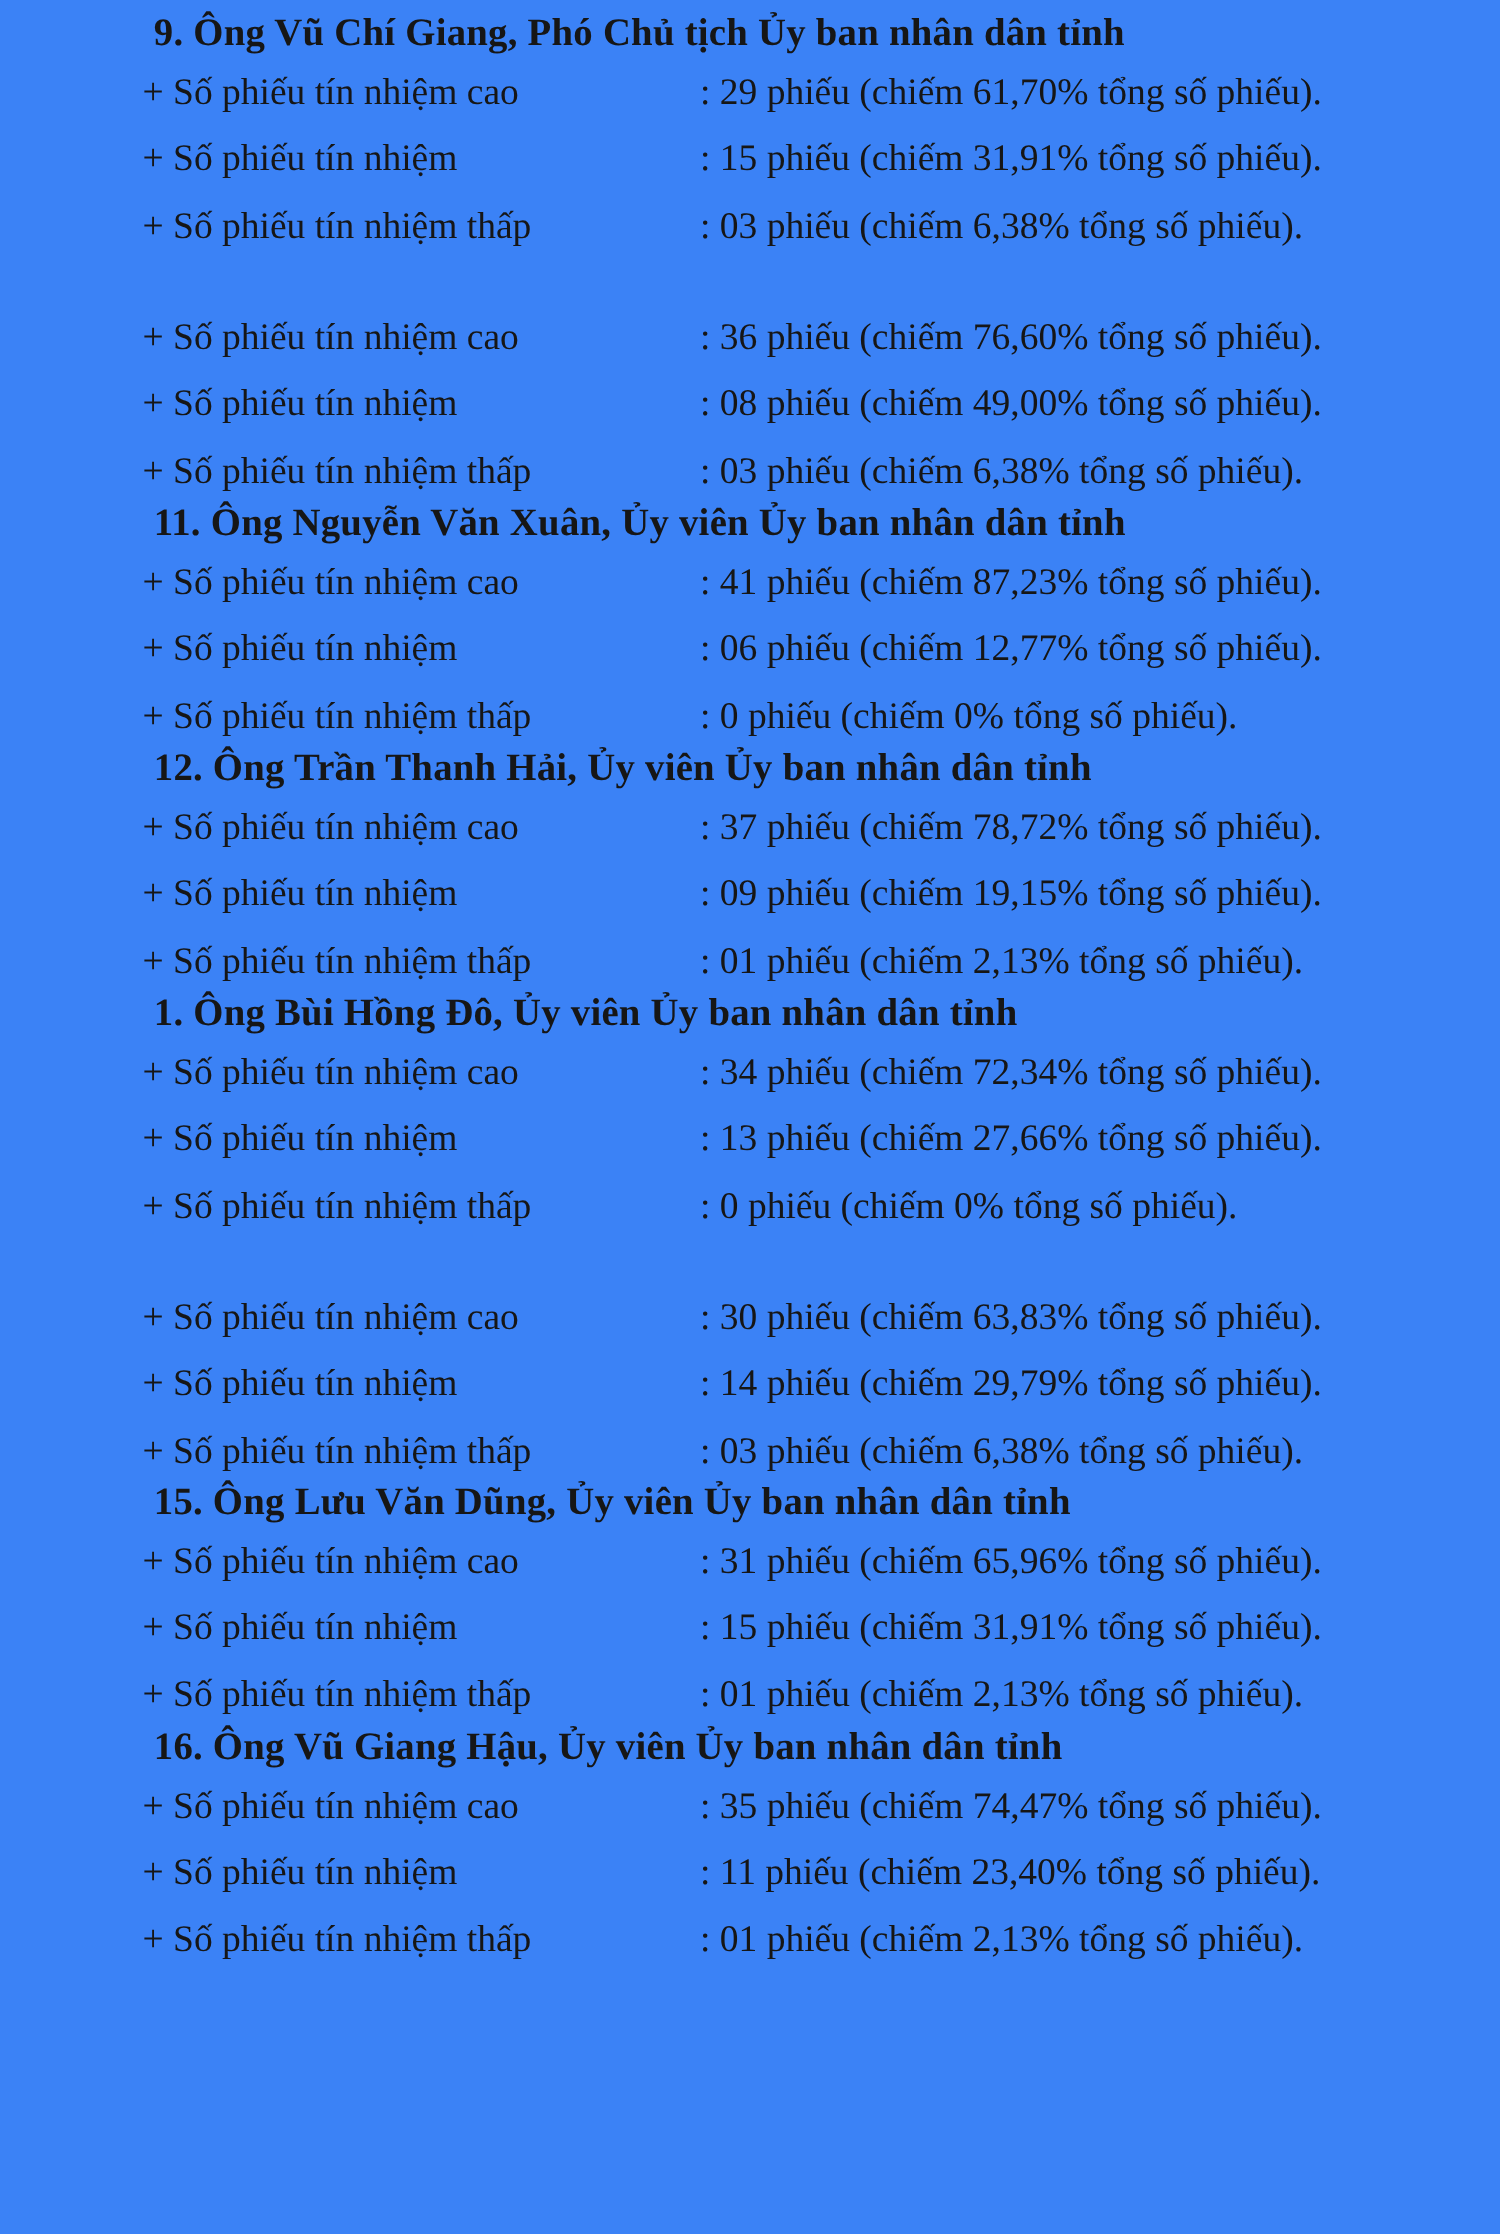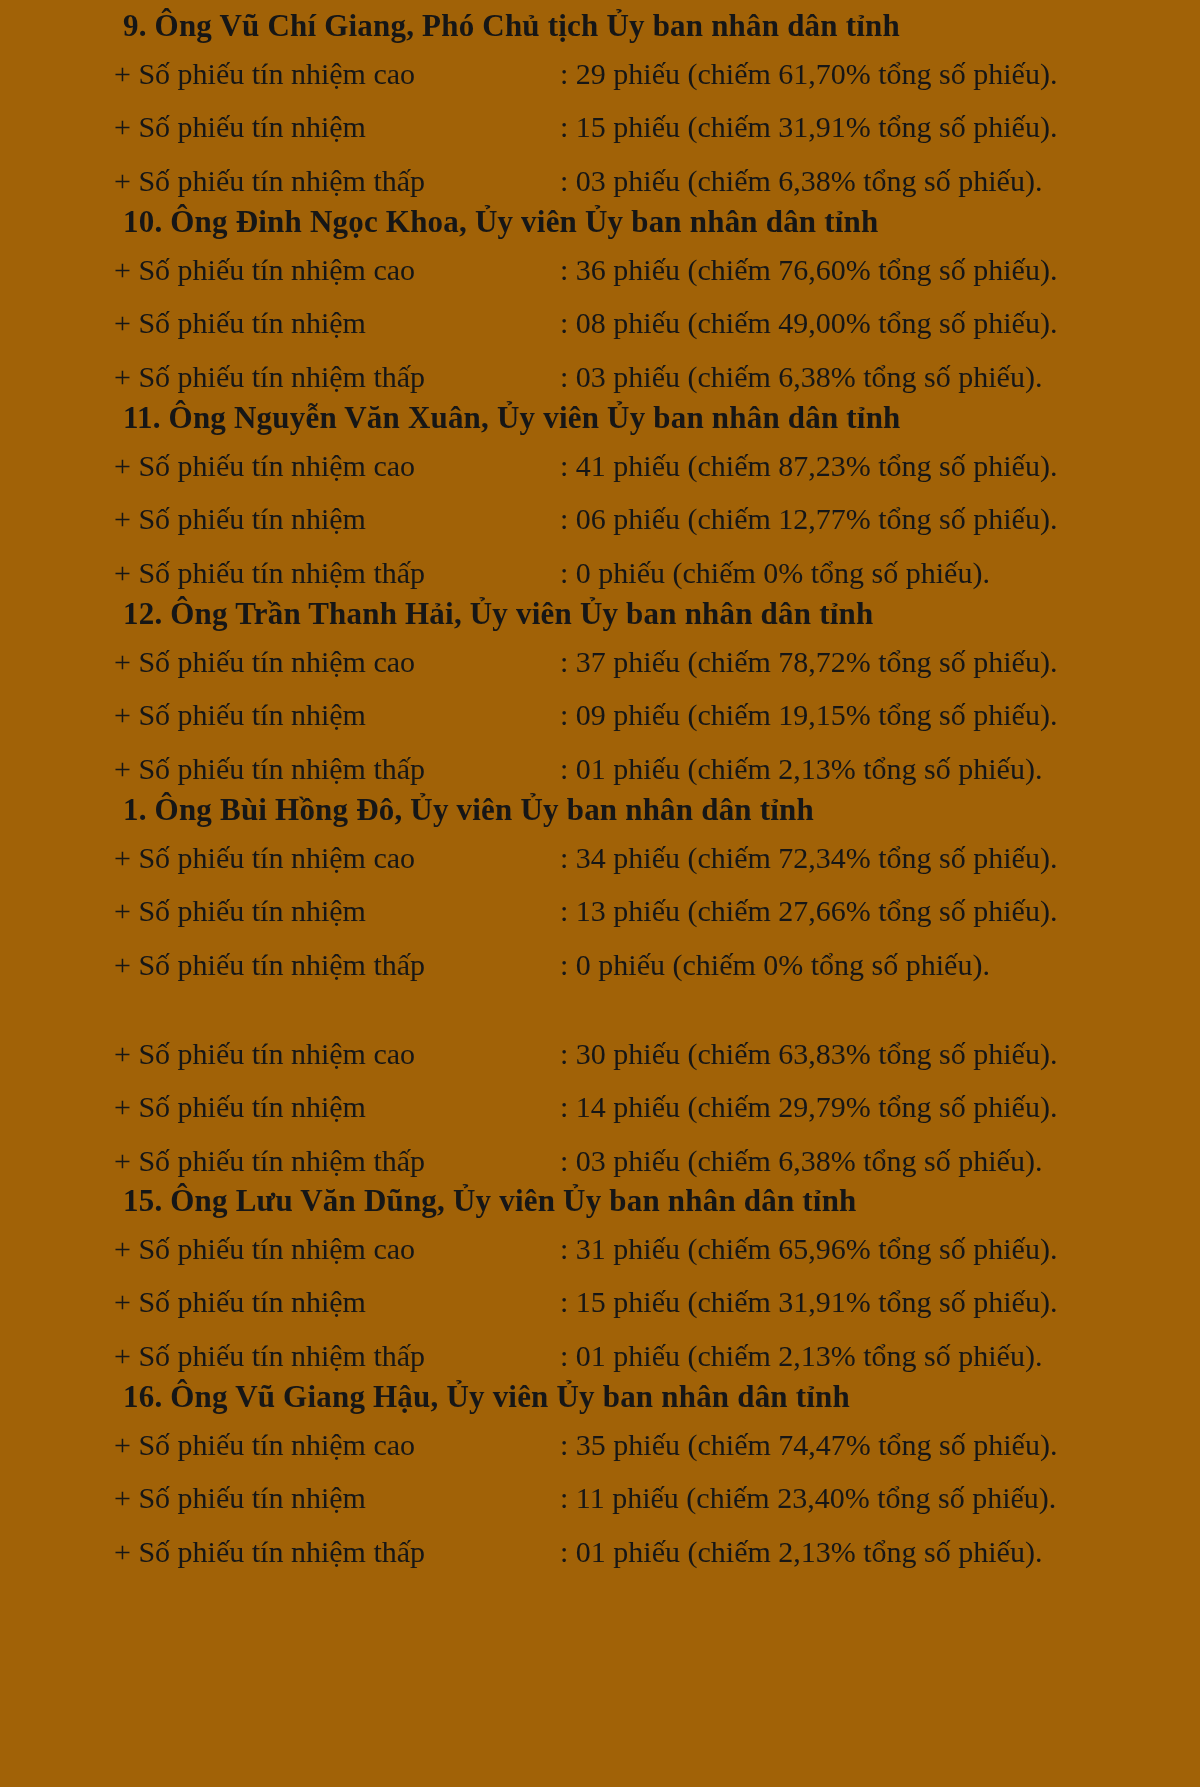--- a/index.html
+++ b/index.html
@@ -13,21 +13,21 @@
     position: relative;
     overflow: hidden;
     font-family: "Liberation Serif", "DejaVu Serif", serif;
     color: #161616;
   }
   .page {
     position: absolute;
     left: 0; top: 0;
     width: 1200px;
     height: 1787px;
-    background: #a16207;
+    background: #3b82f6;
   }
   .section {
     position: absolute;
     left: 0;
     width: 1200px;
     height: 223px;
   }
   .heading {
     position: absolute;
     left: 123px;
@@ -77,21 +77,20 @@
       <span class="label">+ Số phiếu tín nhiệm</span>
       <span class="value">: 15 phiếu (chiếm 31,91% tổng số phiếu).</span>
     </div>
     <div class="row r2">
       <span class="label">+ Số phiếu tín nhiệm thấp</span>
       <span class="value">: 03 phiếu (chiếm 6,38% tổng số phiếu).</span>
     </div>
   </div>
 
   <div class="section" style="top:196px;">
-    <div class="heading">10. Ông Đinh Ngọc Khoa, Ủy viên Ủy ban nhân dân tỉnh</div>
     <div class="row r0">
       <span class="label">+ Số phiếu tín nhiệm cao</span>
       <span class="value">: 36 phiếu (chiếm 76,60% tổng số phiếu).</span>
     </div>
     <div class="row r1">
       <span class="label">+ Số phiếu tín nhiệm</span>
       <span class="value">: 08 phiếu (chiếm 49,00% tổng số phiếu).</span>
     </div>
     <div class="row r2">
       <span class="label">+ Số phiếu tín nhiệm thấp</span>

